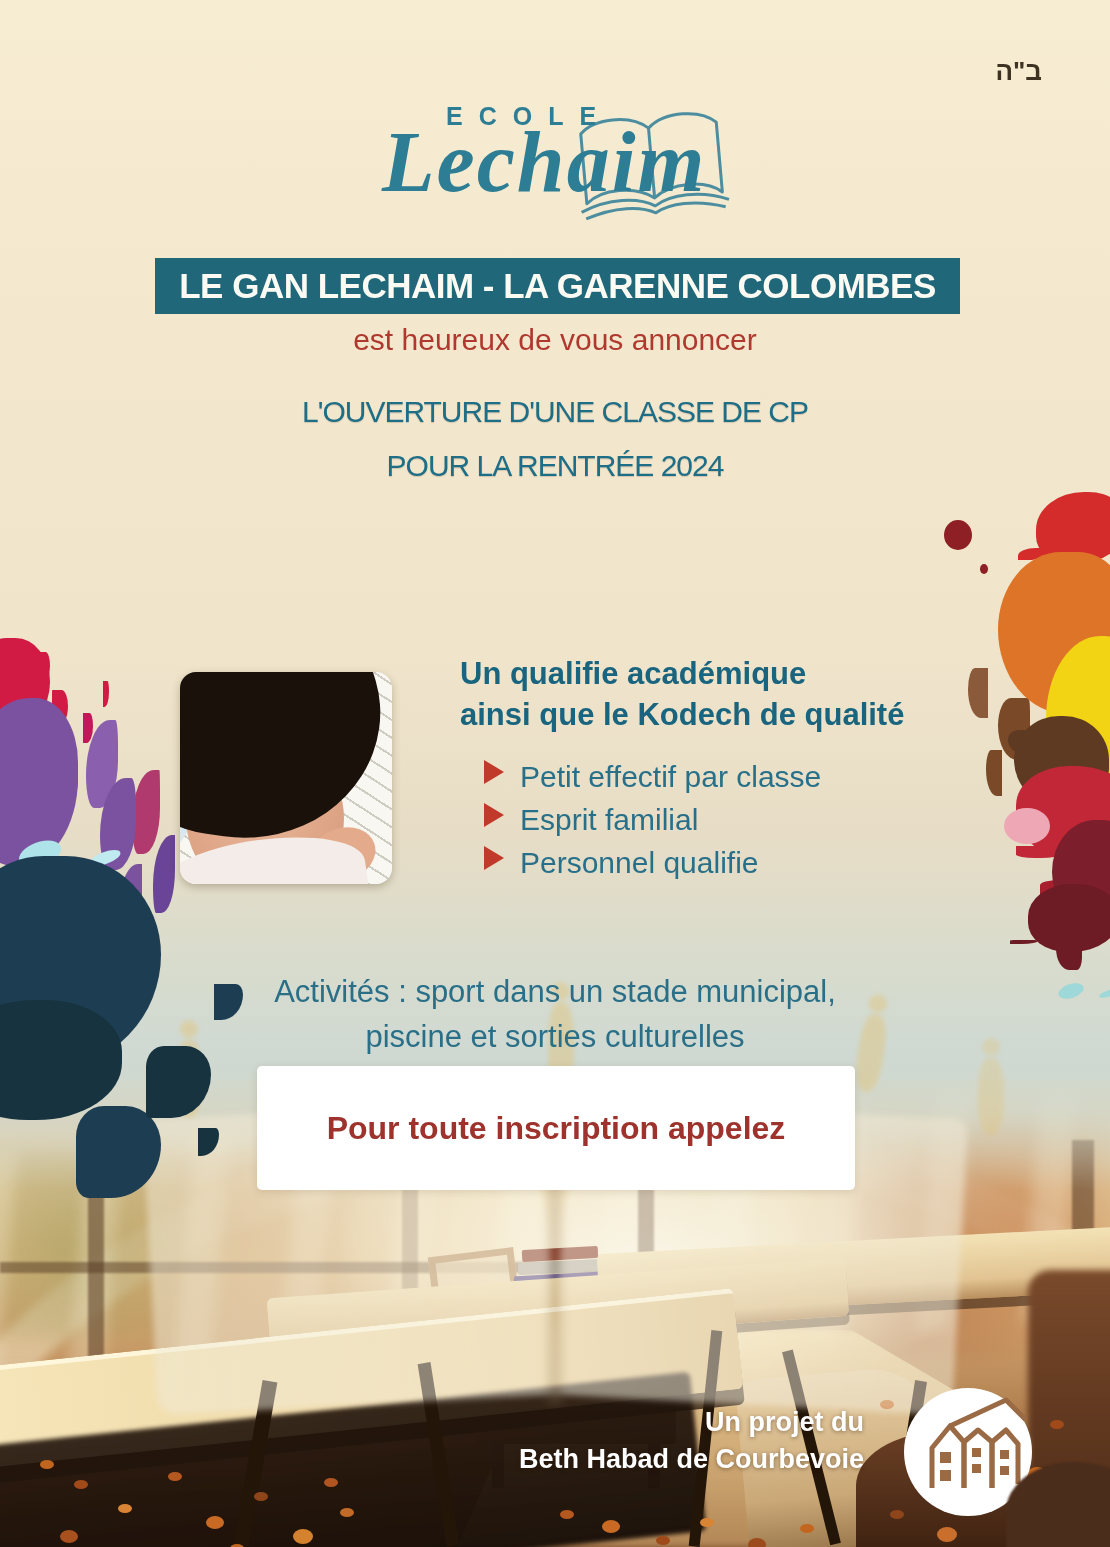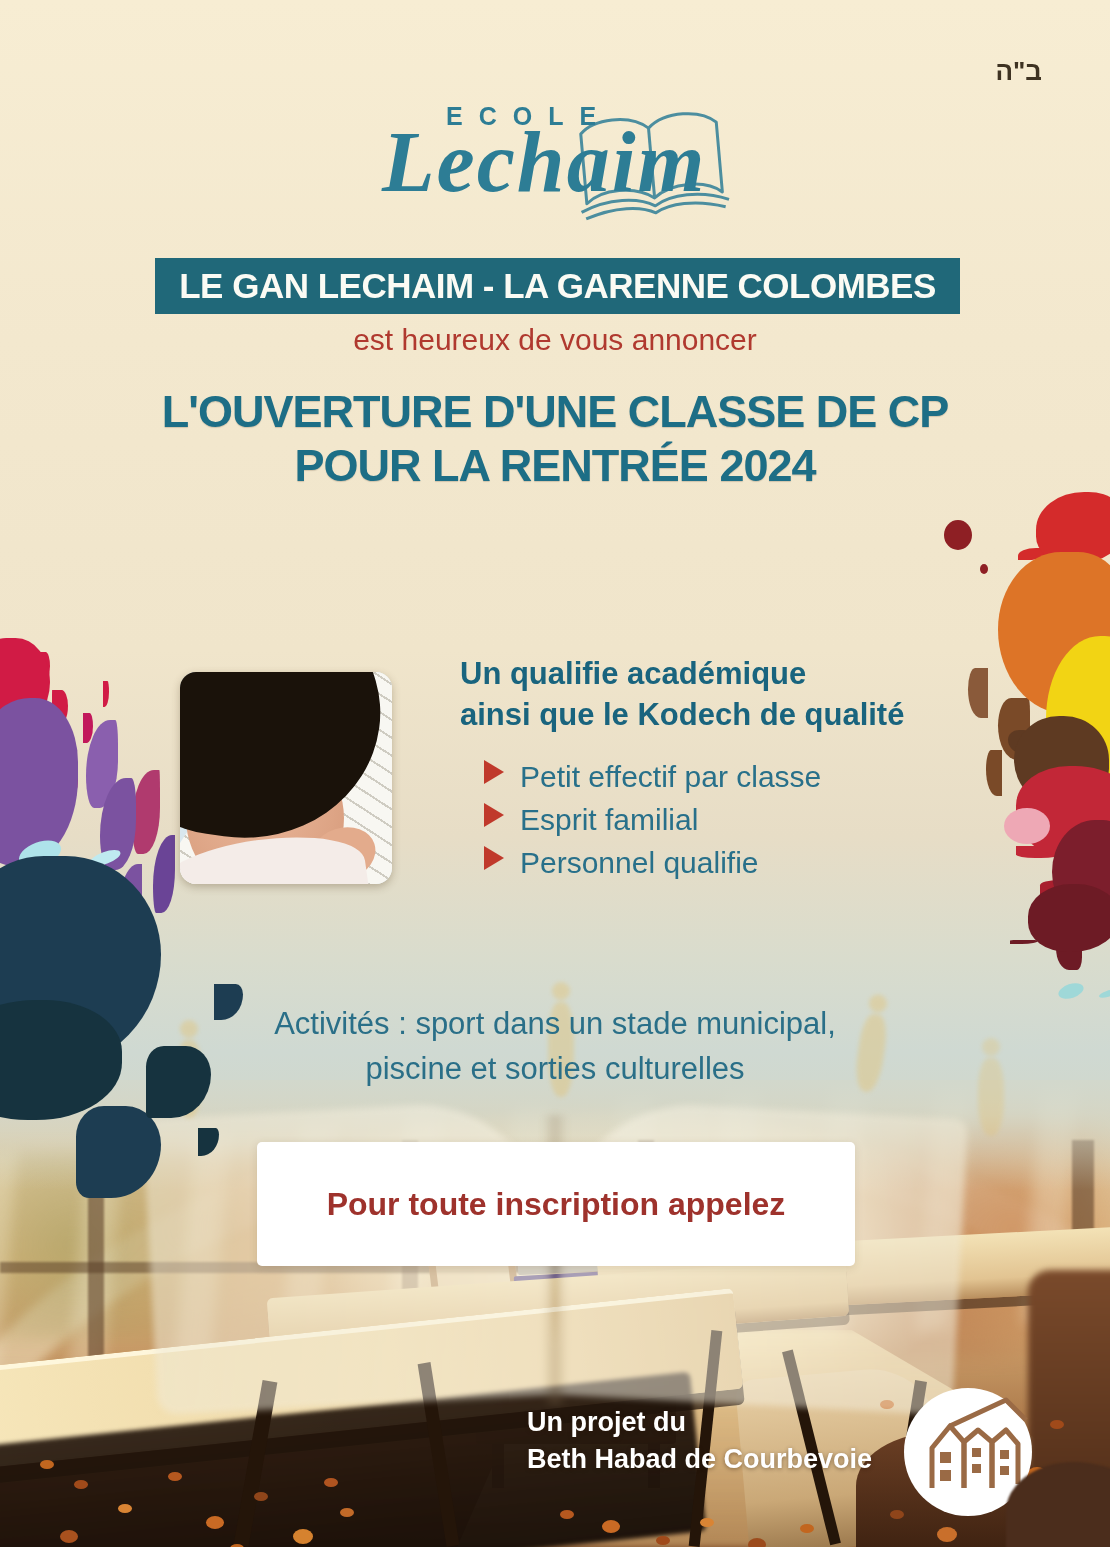--- a/index.html
+++ b/index.html
@@ -109,21 +109,21 @@
   .logo-ecole{position:absolute;left:446px;top:102px;font-size:25px;font-weight:600;letter-spacing:16px;color:#2d7d95;}
   .logo-script{position:absolute;left:382px;top:112px;font-family:Liberation Serif, serif;font-style:italic;
     font-size:86px;font-weight:bold;color:#2d7d95;letter-spacing:2px;}
   .logo-book{position:absolute;left:572px;top:106px;transform:rotate(-5deg);opacity:.85;}
   .banner{position:absolute;left:155px;top:258px;width:805px;height:56px;background:#206879;
     display:flex;align-items:center;justify-content:center;}
   .banner span{color:#fbfbf4;font-size:35px;font-weight:bold;letter-spacing:-.5px;}
   .announce{position:absolute;left:0;top:323px;width:100%;text-align:center;
     font-size:30px;font-weight:500;color:#b0392f;}
   .heading{position:absolute;left:0;top:385px;width:100%;text-align:center;
-    font-size:45px;line-height:54px;font-weight:bold;color:#1d6e86;letter-spacing:-1px;
+    font-size:30px;line-height:54px;font-weight:normal;color:#1d6e86;letter-spacing:-1px;
     text-shadow:0 1px 1px rgba(60,40,20,.18);}
   .subheading{position:absolute;left:0;top:522px;width:100%;text-align:center;
     font-size:31px;color:#ae3a31;font-weight:500;}
   .photo{position:absolute;left:180px;top:672px;width:212px;height:212px;border-radius:16px;overflow:hidden;
     background:#d9e7ee;box-shadow:0 3px 8px rgba(80,60,30,.3);}
   .ph-book{position:absolute;right:-70px;top:-40px;width:230px;height:330px;transform:rotate(33deg);
     background:repeating-linear-gradient(0deg,#f8f7f2 0 13px,#cfccc2 13px 15px);}
   .ph-hair{position:absolute;left:-70px;top:-84px;width:270px;height:250px;border-radius:48% 52% 55% 45%;
     background:#1a120a;transform:rotate(8deg);}
   .ph-face{position:absolute;left:6px;top:66px;width:158px;height:160px;border-radius:50%;
@@ -136,27 +136,27 @@
   .ph-hand{position:absolute;left:130px;top:156px;width:66px;height:52px;border-radius:50%;
     background:#e3ab8c;transform:rotate(-18deg);}
   .ph-collar{position:absolute;left:-24px;bottom:-26px;width:210px;height:70px;border-radius:50% 50% 0 0;
     background:#f4ece8;transform:rotate(-8deg);}
   .program{position:absolute;left:460px;top:653px;font-size:31px;line-height:41px;font-weight:bold;color:#19647e;}
   .bullets{position:absolute;left:484px;top:760px;}
   .bullet-row{display:flex;align-items:flex-start;height:43px;}
   .tri{width:0;height:0;border-left:20px solid #c0392b;border-top:12px solid transparent;
     border-bottom:12px solid transparent;margin-right:16px;}
   .bullet-text{font-size:30px;font-weight:500;color:#28708a;}
-  .activities{position:absolute;left:0;top:1001px;width:100%;text-align:center;
+  .activities{position:absolute;left:0;top:969px;width:100%;text-align:center;
     font-size:31px;line-height:45px;font-weight:500;color:#2a6f88;}
-  .cta-box{position:absolute;left:257px;top:1142px;width:598px;height:124px;background:#ffffff;border-radius:5px;
+  .cta-box{position:absolute;left:257px;top:1066px;width:598px;height:124px;background:#ffffff;border-radius:5px;
     display:flex;flex-direction:column;align-items:center;justify-content:center;box-shadow:0 2px 8px rgba(90,60,30,.15);}
   .cta-1{font-size:32px;font-weight:bold;color:#9e322c;}
   .cta-2{font-size:31px;font-weight:bold;color:#9e322c;margin-top:6px;letter-spacing:1px;}
-  .footer-text{position:absolute;right:238px;top:1404px;color:#ffffff;font-weight:bold;
+  .footer-text{position:absolute;right:246px;top:1404px;text-align:right;color:#ffffff;font-weight:bold;
     font-size:27px;line-height:37px;text-shadow:0 1px 4px rgba(40,20,5,.45);}
   .footer-logo{position:absolute;left:902px;top:1386px;width:132px;height:132px;}
   .chair-sil{position:absolute;left:1006px;top:1462px;width:150px;height:110px;border-radius:45% 55% 0 0;
     background:#4b2d1c;z-index:11;filter:blur(1px);}
 </style>
 </head>
 <body>
 
 <div class="canvas">
   <div class="stage">

